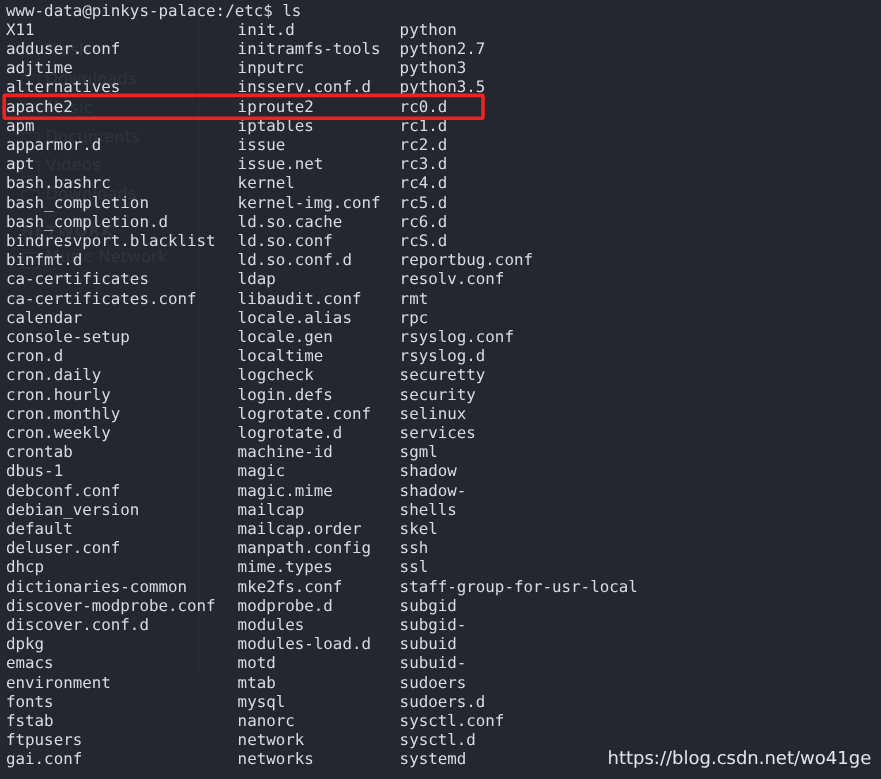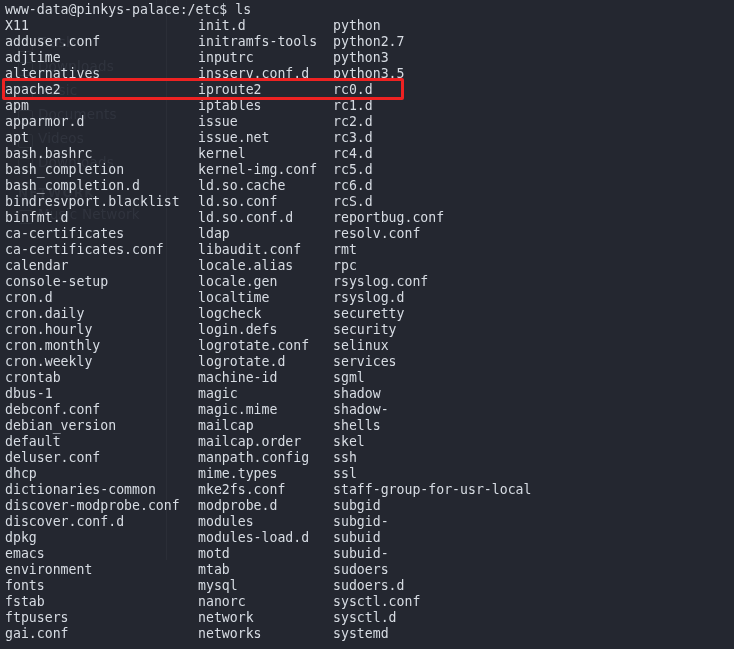--- a/index.html
+++ b/index.html
@@ -167,14 +167,15 @@
 
   <div id="terminal">
     <div class="prompt-line">www-data@pinkys-palace:/etc$ ls</div>
     <div class="col c1"><div class="term-line" style="top: 18px; left: 0px; position: absolute;">X11</div><div class="term-line" style="top: 34px; left: 0px; position: absolute;">adduser.conf</div><div class="term-line" style="top: 50px; left: 0px; position: absolute;">adjtime</div><div class="term-line" style="top: 66px; left: 0px; position: absolute;">alternatives</div><div class="term-line" style="top: 82px; left: 0px; position: absolute;">apache2</div><div class="term-line" style="top: 98px; left: 0px; position: absolute;">apm</div><div class="term-line" style="top: 114px; left: 0px; position: absolute;">apparmor.d</div><div class="term-line" style="top: 130px; left: 0px; position: absolute;">apt</div><div class="term-line" style="top: 146px; left: 0px; position: absolute;">bash.bashrc</div><div class="term-line" style="top: 162px; left: 0px; position: absolute;">bash_completion</div><div class="term-line" style="top: 178px; left: 0px; position: absolute;">bash_completion.d</div><div class="term-line" style="top: 194px; left: 0px; position: absolute;">bindresvport.blacklist</div><div class="term-line" style="top: 210px; left: 0px; position: absolute;">binfmt.d</div><div class="term-line" style="top: 226px; left: 0px; position: absolute;">ca-certificates</div><div class="term-line" style="top: 242px; left: 0px; position: absolute;">ca-certificates.conf</div><div class="term-line" style="top: 258px; left: 0px; position: absolute;">calendar</div><div class="term-line" style="top: 274px; left: 0px; position: absolute;">console-setup</div><div class="term-line" style="top: 290px; left: 0px; position: absolute;">cron.d</div><div class="term-line" style="top: 306px; left: 0px; position: absolute;">cron.daily</div><div class="term-line" style="top: 322px; left: 0px; position: absolute;">cron.hourly</div><div class="term-line" style="top: 338px; left: 0px; position: absolute;">cron.monthly</div><div class="term-line" style="top: 354px; left: 0px; position: absolute;">cron.weekly</div><div class="term-line" style="top: 370px; left: 0px; position: absolute;">crontab</div><div class="term-line" style="top: 386px; left: 0px; position: absolute;">dbus-1</div><div class="term-line" style="top: 402px; left: 0px; position: absolute;">debconf.conf</div><div class="term-line" style="top: 418px; left: 0px; position: absolute;">debian_version</div><div class="term-line" style="top: 434px; left: 0px; position: absolute;">default</div><div class="term-line" style="top: 450px; left: 0px; position: absolute;">deluser.conf</div><div class="term-line" style="top: 466px; left: 0px; position: absolute;">dhcp</div><div class="term-line" style="top: 482px; left: 0px; position: absolute;">dictionaries-common</div><div class="term-line" style="top: 498px; left: 0px; position: absolute;">discover-modprobe.conf</div><div class="term-line" style="top: 514px; left: 0px; position: absolute;">discover.conf.d</div><div class="term-line" style="top: 530px; left: 0px; position: absolute;">dpkg</div><div class="term-line" style="top: 546px; left: 0px; position: absolute;">emacs</div><div class="term-line" style="top: 562px; left: 0px; position: absolute;">environment</div><div class="term-line" style="top: 578px; left: 0px; position: absolute;">fonts</div><div class="term-line" style="top: 594px; left: 0px; position: absolute;">fstab</div><div class="term-line" style="top: 610px; left: 0px; position: absolute;">ftpusers</div><div class="term-line" style="top: 626px; left: 0px; position: absolute;">gai.conf</div></div>
     <div class="col c2"><div class="term-line" style="top: 18px; left: 0px; position: absolute;">init.d</div><div class="term-line" style="top: 34px; left: 0px; position: absolute;">initramfs-tools</div><div class="term-line" style="top: 50px; left: 0px; position: absolute;">inputrc</div><div class="term-line" style="top: 66px; left: 0px; position: absolute;">insserv.conf.d</div><div class="term-line" style="top: 82px; left: 0px; position: absolute;">iproute2</div><div class="term-line" style="top: 98px; left: 0px; position: absolute;">iptables</div><div class="term-line" style="top: 114px; left: 0px; position: absolute;">issue</div><div class="term-line" style="top: 130px; left: 0px; position: absolute;">issue.net</div><div class="term-line" style="top: 146px; left: 0px; position: absolute;">kernel</div><div class="term-line" style="top: 162px; left: 0px; position: absolute;">kernel-img.conf</div><div class="term-line" style="top: 178px; left: 0px; position: absolute;">ld.so.cache</div><div class="term-line" style="top: 194px; left: 0px; position: absolute;">ld.so.conf</div><div class="term-line" style="top: 210px; left: 0px; position: absolute;">ld.so.conf.d</div><div class="term-line" style="top: 226px; left: 0px; position: absolute;">ldap</div><div class="term-line" style="top: 242px; left: 0px; position: absolute;">libaudit.conf</div><div class="term-line" style="top: 258px; left: 0px; position: absolute;">locale.alias</div><div class="term-line" style="top: 274px; left: 0px; position: absolute;">locale.gen</div><div class="term-line" style="top: 290px; left: 0px; position: absolute;">localtime</div><div class="term-line" style="top: 306px; left: 0px; position: absolute;">logcheck</div><div class="term-line" style="top: 322px; left: 0px; position: absolute;">login.defs</div><div class="term-line" style="top: 338px; left: 0px; position: absolute;">logrotate.conf</div><div class="term-line" style="top: 354px; left: 0px; position: absolute;">logrotate.d</div><div class="term-line" style="top: 370px; left: 0px; position: absolute;">machine-id</div><div class="term-line" style="top: 386px; left: 0px; position: absolute;">magic</div><div class="term-line" style="top: 402px; left: 0px; position: absolute;">magic.mime</div><div class="term-line" style="top: 418px; left: 0px; position: absolute;">mailcap</div><div class="term-line" style="top: 434px; left: 0px; position: absolute;">mailcap.order</div><div class="term-line" style="top: 450px; left: 0px; position: absolute;">manpath.config</div><div class="term-line" style="top: 466px; left: 0px; position: absolute;">mime.types</div><div class="term-line" style="top: 482px; left: 0px; position: absolute;">mke2fs.conf</div><div class="term-line" style="top: 498px; left: 0px; position: absolute;">modprobe.d</div><div class="term-line" style="top: 514px; left: 0px; position: absolute;">modules</div><div class="term-line" style="top: 530px; left: 0px; position: absolute;">modules-load.d</div><div class="term-line" style="top: 546px; left: 0px; position: absolute;">motd</div><div class="term-line" style="top: 562px; left: 0px; position: absolute;">mtab</div><div class="term-line" style="top: 578px; left: 0px; position: absolute;">mysql</div><div class="term-line" style="top: 594px; left: 0px; position: absolute;">nanorc</div><div class="term-line" style="top: 610px; left: 0px; position: absolute;">network</div><div class="term-line" style="top: 626px; left: 0px; position: absolute;">networks</div></div>
     <div class="col c3"><div class="term-line" style="top: 18px; left: 0px; position: absolute;">python</div><div class="term-line" style="top: 34px; left: 0px; position: absolute;">python2.7</div><div class="term-line" style="top: 50px; left: 0px; position: absolute;">python3</div><div class="term-line" style="top: 66px; left: 0px; position: absolute;">python3.5</div><div class="term-line" style="top: 82px; left: 0px; position: absolute;">rc0.d</div><div class="term-line" style="top: 98px; left: 0px; position: absolute;">rc1.d</div><div class="term-line" style="top: 114px; left: 0px; position: absolute;">rc2.d</div><div class="term-line" style="top: 130px; left: 0px; position: absolute;">rc3.d</div><div class="term-line" style="top: 146px; left: 0px; position: absolute;">rc4.d</div><div class="term-line" style="top: 162px; left: 0px; position: absolute;">rc5.d</div><div class="term-line" style="top: 178px; left: 0px; position: absolute;">rc6.d</div><div class="term-line" style="top: 194px; left: 0px; position: absolute;">rcS.d</div><div class="term-line" style="top: 210px; left: 0px; position: absolute;">reportbug.conf</div><div class="term-line" style="top: 226px; left: 0px; position: absolute;">resolv.conf</div><div class="term-line" style="top: 242px; left: 0px; position: absolute;">rmt</div><div class="term-line" style="top: 258px; left: 0px; position: absolute;">rpc</div><div class="term-line" style="top: 274px; left: 0px; position: absolute;">rsyslog.conf</div><div class="term-line" style="top: 290px; left: 0px; position: absolute;">rsyslog.d</div><div class="term-line" style="top: 306px; left: 0px; position: absolute;">securetty</div><div class="term-line" style="top: 322px; left: 0px; position: absolute;">security</div><div class="term-line" style="top: 338px; left: 0px; position: absolute;">selinux</div><div class="term-line" style="top: 354px; left: 0px; position: absolute;">services</div><div class="term-line" style="top: 370px; left: 0px; position: absolute;">sgml</div><div class="term-line" style="top: 386px; left: 0px; position: absolute;">shadow</div><div class="term-line" style="top: 402px; left: 0px; position: absolute;">shadow-</div><div class="term-line" style="top: 418px; left: 0px; position: absolute;">shells</div><div class="term-line" style="top: 434px; left: 0px; position: absolute;">skel</div><div class="term-line" style="top: 450px; left: 0px; position: absolute;">ssh</div><div class="term-line" style="top: 466px; left: 0px; position: absolute;">ssl</div><div class="term-line" style="top: 482px; left: 0px; position: absolute;">staff-group-for-usr-local</div><div class="term-line" style="top: 498px; left: 0px; position: absolute;">subgid</div><div class="term-line" style="top: 514px; left: 0px; position: absolute;">subgid-</div><div class="term-line" style="top: 530px; left: 0px; position: absolute;">subuid</div><div class="term-line" style="top: 546px; left: 0px; position: absolute;">subuid-</div><div class="term-line" style="top: 562px; left: 0px; position: absolute;">sudoers</div><div class="term-line" style="top: 578px; left: 0px; position: absolute;">sudoers.d</div><div class="term-line" style="top: 594px; left: 0px; position: absolute;">sysctl.conf</div><div class="term-line" style="top: 610px; left: 0px; position: absolute;">sysctl.d</div><div class="term-line" style="top: 626px; left: 0px; position: absolute;">systemd</div></div>
   </div>
 
   <div id="redbox"></div>
 
+  <div id="watermark">https://blog.csdn.net/wo41ge</div>
 
 </div>
 
 </body></html>

